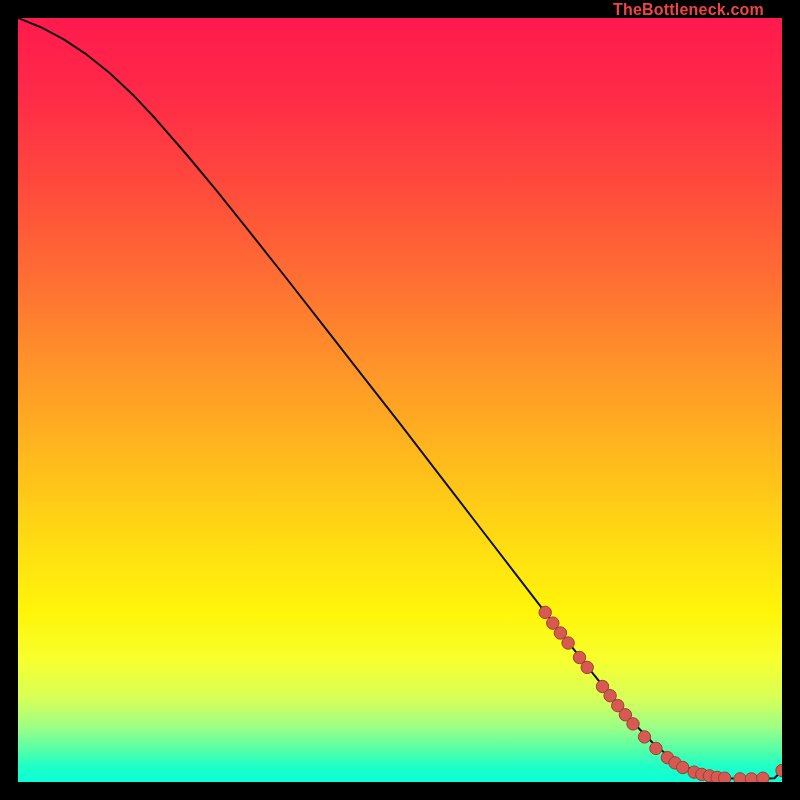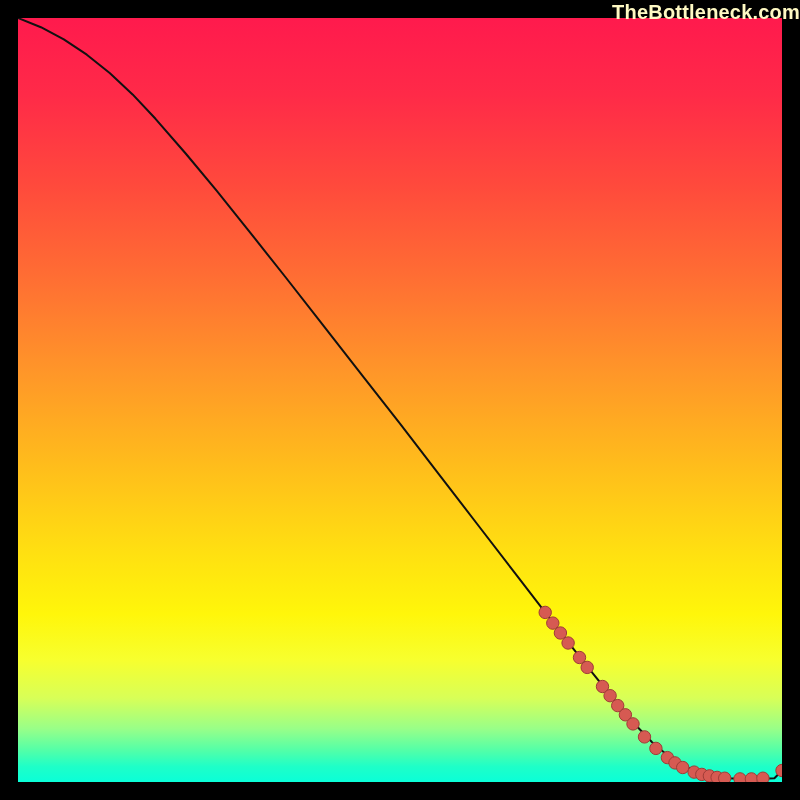--- a/index.html
+++ b/index.html
@@ -45,25 +45,25 @@
       #0affd8 100%
     );
   }
   .overlay {
     position: absolute;
     inset: 0;
   }
   .watermark {
     position: absolute;
     top: 1px;
-    right: 0;
+    right: 36px;
     font-family: Arial, Helvetica, sans-serif;
     font-weight: 700;
-    font-size: 20px;
-    color: #fef9c3;
+    font-size: 16px;
+    color: #ef4444;
     letter-spacing: 0.2px;
     user-select: none;
   }
 </style>
 </head>
 <body>
 
 <div class="stage">
   <div class="plot">
     <div class="gradient"></div>

